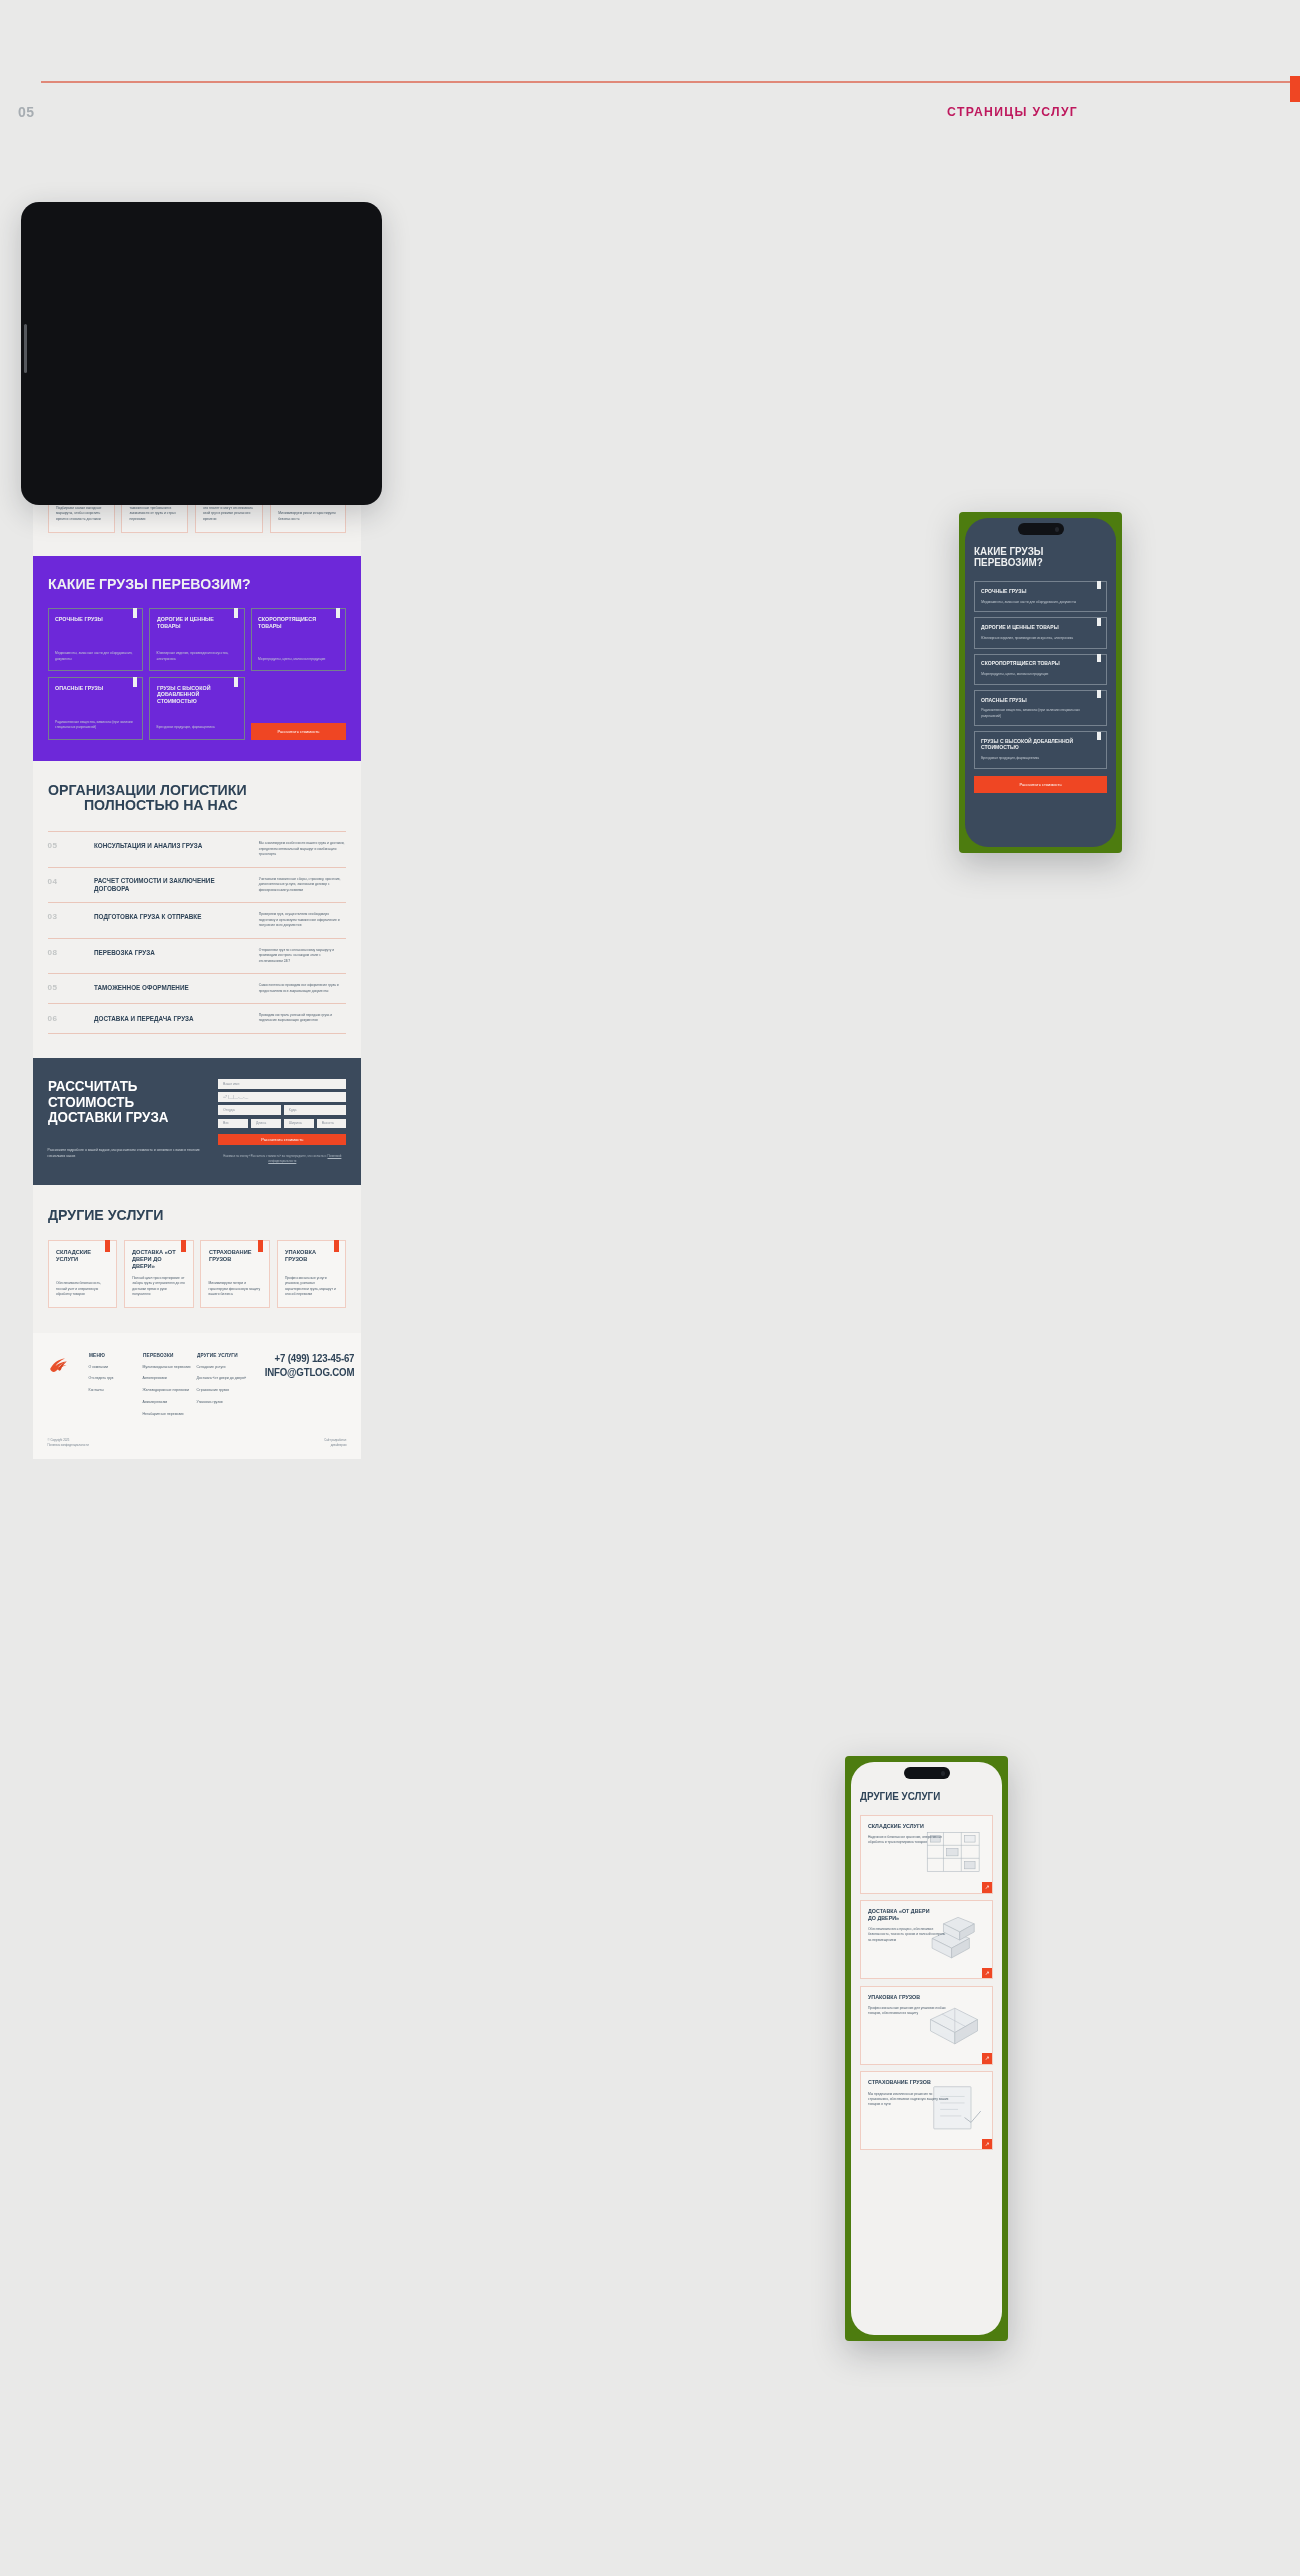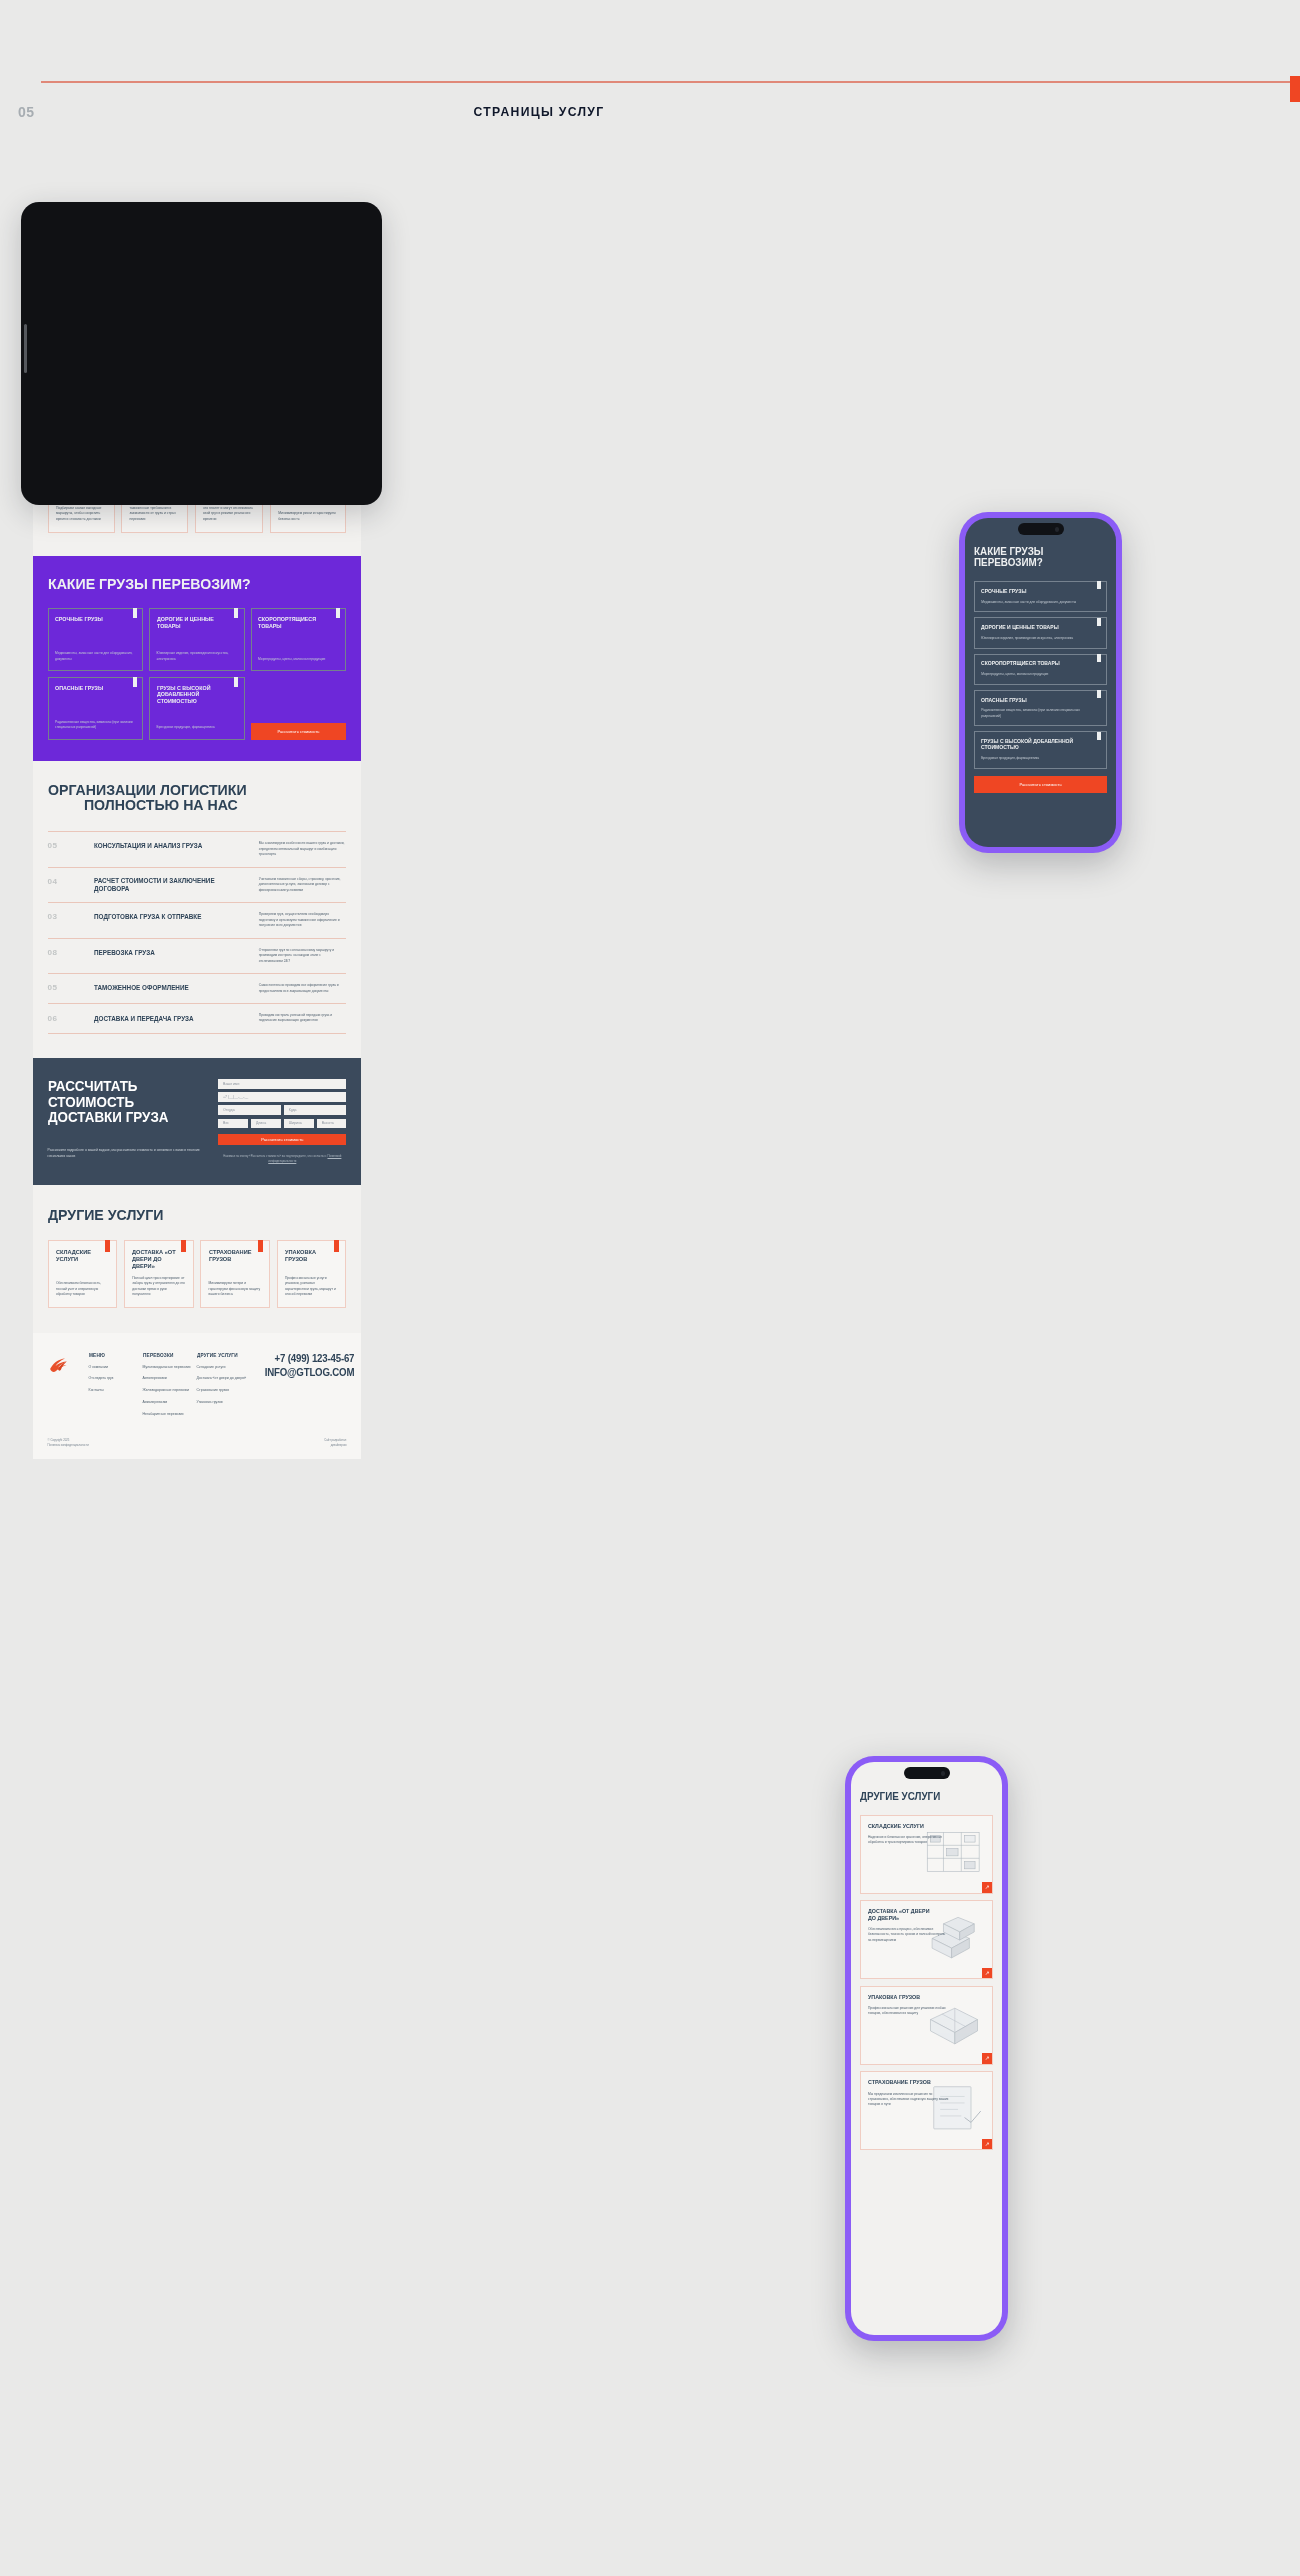--- a/index.html
+++ b/index.html
@@ -21,22 +21,22 @@
     position: absolute; right: 0; top: 76px;
     width: 11.4px; height: 26px; background: #ef4623;
   }
   .slide-num {
     position: absolute; left: 18px; top: 104px;
     font-size: 14px; font-weight: 700; letter-spacing: 0.4px;
     color: #a7adb2; font-family: "Liberation Sans", sans-serif;
   }
   .slide-title {
     position: absolute; top: 105px; left: 0; width: 1078px;
-    text-align: center; font-size: 12.2px; font-weight: 700;
-    letter-spacing: 1.3px; color: #0f172a;
+    text-align: right; font-size: 12.2px; font-weight: 700;
+    letter-spacing: 1.3px; color: #be185d;
   }
 
   
   .tablet {
     position: absolute; left: 21px; top: 202px;
     width: 361px; height: 303px;
     background: #101114; border-radius: 18px;
     padding: 9.8px 8.1px 9.8px 11.4px;
     box-shadow: 0 8.1px 28px rgba(30,35,45,.22);
     overflow: hidden; z-index: 5;
@@ -247,21 +247,21 @@
   }
   .foot-bottom {
     background: #f7f6f4; display: flex; padding: 13px 14.6px 11.4px;
     align-items: flex-start;
   }
   .foot-bottom .lft { font-size: 2.8px; line-height: 1.65; color: #7d8893; }
   .foot-bottom .rgt { margin-left: auto; font-size: 2.8px; line-height: 1.65; color: #7d8893; text-align: right; }
 
   
   .phone {
-    position: absolute; background: #8b5cf6; border-radius: 29px;
+    position: absolute; background: #4d7c0f; border-radius: 4px;
     padding: 5.7px; box-shadow: 0 11.4px 33px rgba(30,35,45,.25); z-index: 6;
   }
   .phone-screen {
     width: 100%; height: 100%; border-radius: 23px; overflow: hidden;
     position: relative; background: #3b4a5c;
   }
   .dyn {
     position: absolute; left: 50%; transform: translateX(-50%); top: 5.7px;
     width: 46px; height: 11.4px; background: #101216; border-radius: 7.3px; z-index: 3;
     display: flex; align-items: center; justify-content: flex-end; padding-right: 4.1px;

